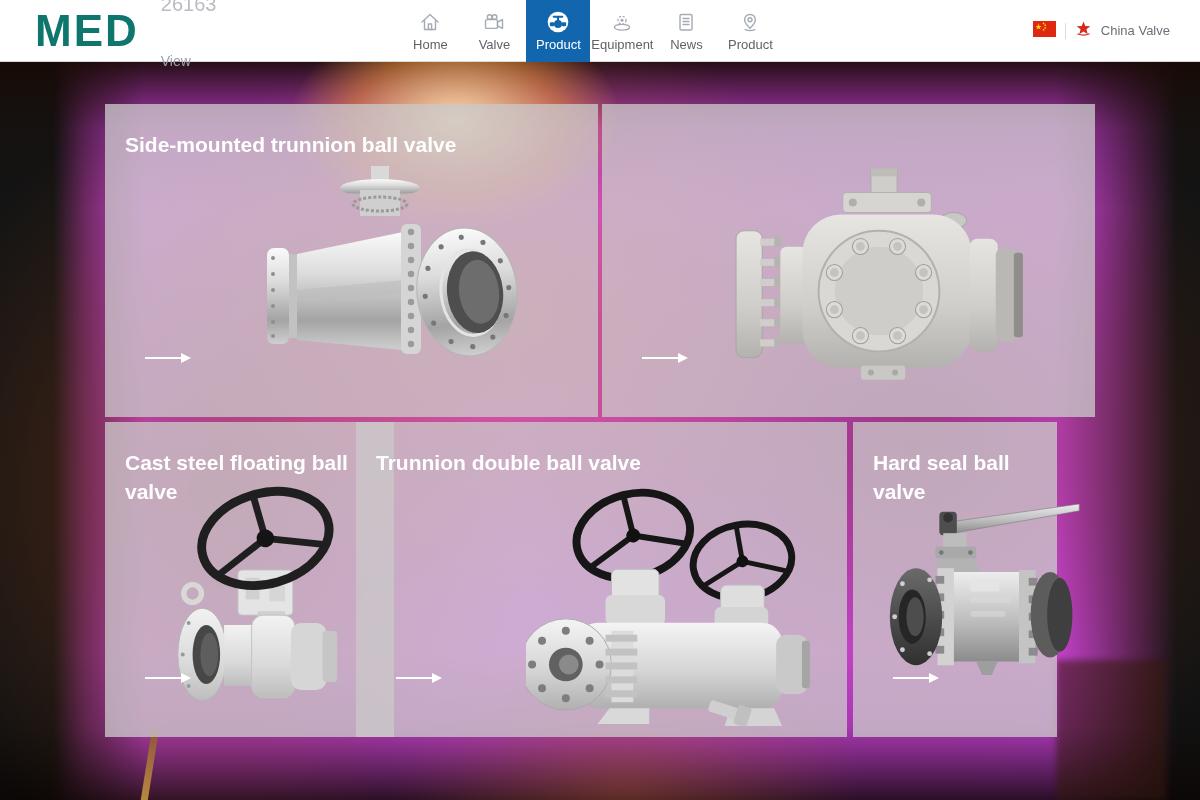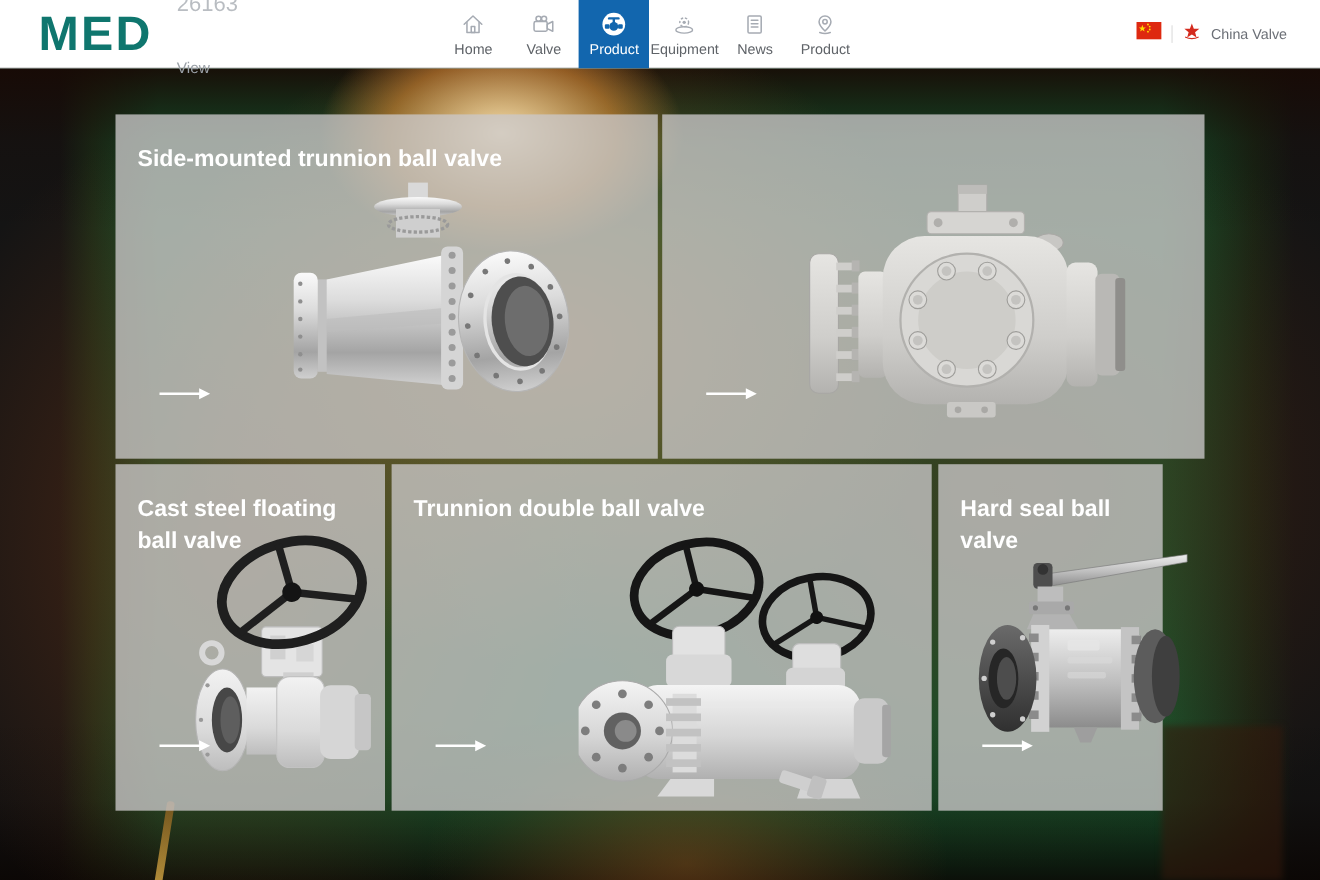--- a/index.html
+++ b/index.html
@@ -17,41 +17,41 @@
   .nav-item { width:64px; height:62px; display:flex; flex-direction:column; align-items:center; justify-content:center; gap:3px; color:#5f6368; font-size:13px; cursor:pointer; }
   .nav-item .nicon { width:24px; height:24px; display:flex; align-items:center; justify-content:center; color:#a6abb3; }
   .nav-item.active { background:#1266ae; color:#ffffff; }
   .nav-item.active .nicon { color:#1266ae; }
 
   .locale { margin-left:auto; margin-right:30px; display:flex; align-items:center; gap:9px;padding-left:43px; }
   .divider { width:1px; height:16px; background:#dcdcdc; }
   .locale-label { font-size:13px; color:#6b6f76; }
 
   
-  .stage { position:relative; width:1200px; height:738px; background-color:#14532d; overflow:hidden; }
+  .stage { position:relative; width:1200px; height:738px; background-color:#d946ef; overflow:hidden; }
   .bg {
     position:absolute; inset:0;
     background-image:
       radial-gradient(230px 150px at 38% 8%, rgba(255,228,175,0.95), rgba(255,160,60,0.5) 45%, rgba(255,140,50,0) 72%),
       radial-gradient(520px 420px at 42% 34%, rgba(196,104,42,0.55), rgba(196,104,42,0) 70%),
       radial-gradient(420px 520px at 18% 58%, rgba(126,57,22,0.55), rgba(126,57,22,0) 75%),
       radial-gradient(560px 460px at 76% 52%, rgba(96,42,18,0.5), rgba(96,42,18,0) 75%),
       radial-gradient(340px 220px at 52% 98%, rgba(175,92,32,0.4), rgba(175,92,32,0) 70%),
       linear-gradient(180deg, rgba(24,10,5,0.92) 0%, rgba(24,10,5,0.25) 9%, rgba(0,0,0,0) 20%),
       linear-gradient(0deg, rgba(10,5,3,0.85) 0%, rgba(10,5,3,0.2) 10%, rgba(0,0,0,0) 20%),
       linear-gradient(90deg, #141414 0%, #141414 4.5%, rgba(30,18,10,0.6) 7%, rgba(0,0,0,0) 12%, rgba(0,0,0,0) 88%, rgba(25,16,10,0.7) 95%, #141414 98%, #141414 100%);
   }
   .bg-cable { position:absolute; left:146px; bottom:-6px; width:7px; height:78px; background:linear-gradient(#8a5a1c, #e8b84b); transform:rotate(9deg); opacity:.75; border-radius:3px; }
   .bg-column { position:absolute; right:34px; bottom:0; width:110px; height:140px; background:#35190c; opacity:.55; filter:blur(3px); }
 
   
   .card { position:absolute; background:rgba(203,200,201,0.78); cursor:pointer; }
   .card-1 { left:105px; top:42px;  width:493px; height:313px; }
   .card-2 { left:602px; top:42px;  width:493px; height:313px; }
-  .card-3 { left:105px; top:360px; width:245px; height:315px; }
+  .card-3 { left:105px; top:360px; width:289px; height:315px; }
   .card-4 { left:356px; top:360px; width:491px; height:315px; }
   .card-5 { left:853px; top:360px; width:204px; height:315px; }
 
   .card-title { position:absolute; top:26px; left:20px; right:18px; font-size:21px; line-height:29px; font-weight:bold; color:#ffffff; }
   .arrow { position:absolute; left:38px; bottom:52px; width:50px; height:14px; }
   .valve { position:absolute; }
   .v1 { left:150px; top:58px;  width:265px; height:235px; }
   .v2 { left:128px; top:58px;  width:302px; height:242px; }
   .v3 { left:62px;  top:55px;  width:182px; height:232px; }
   .v4 { left:170px; top:52px;  width:288px; height:253px; }

